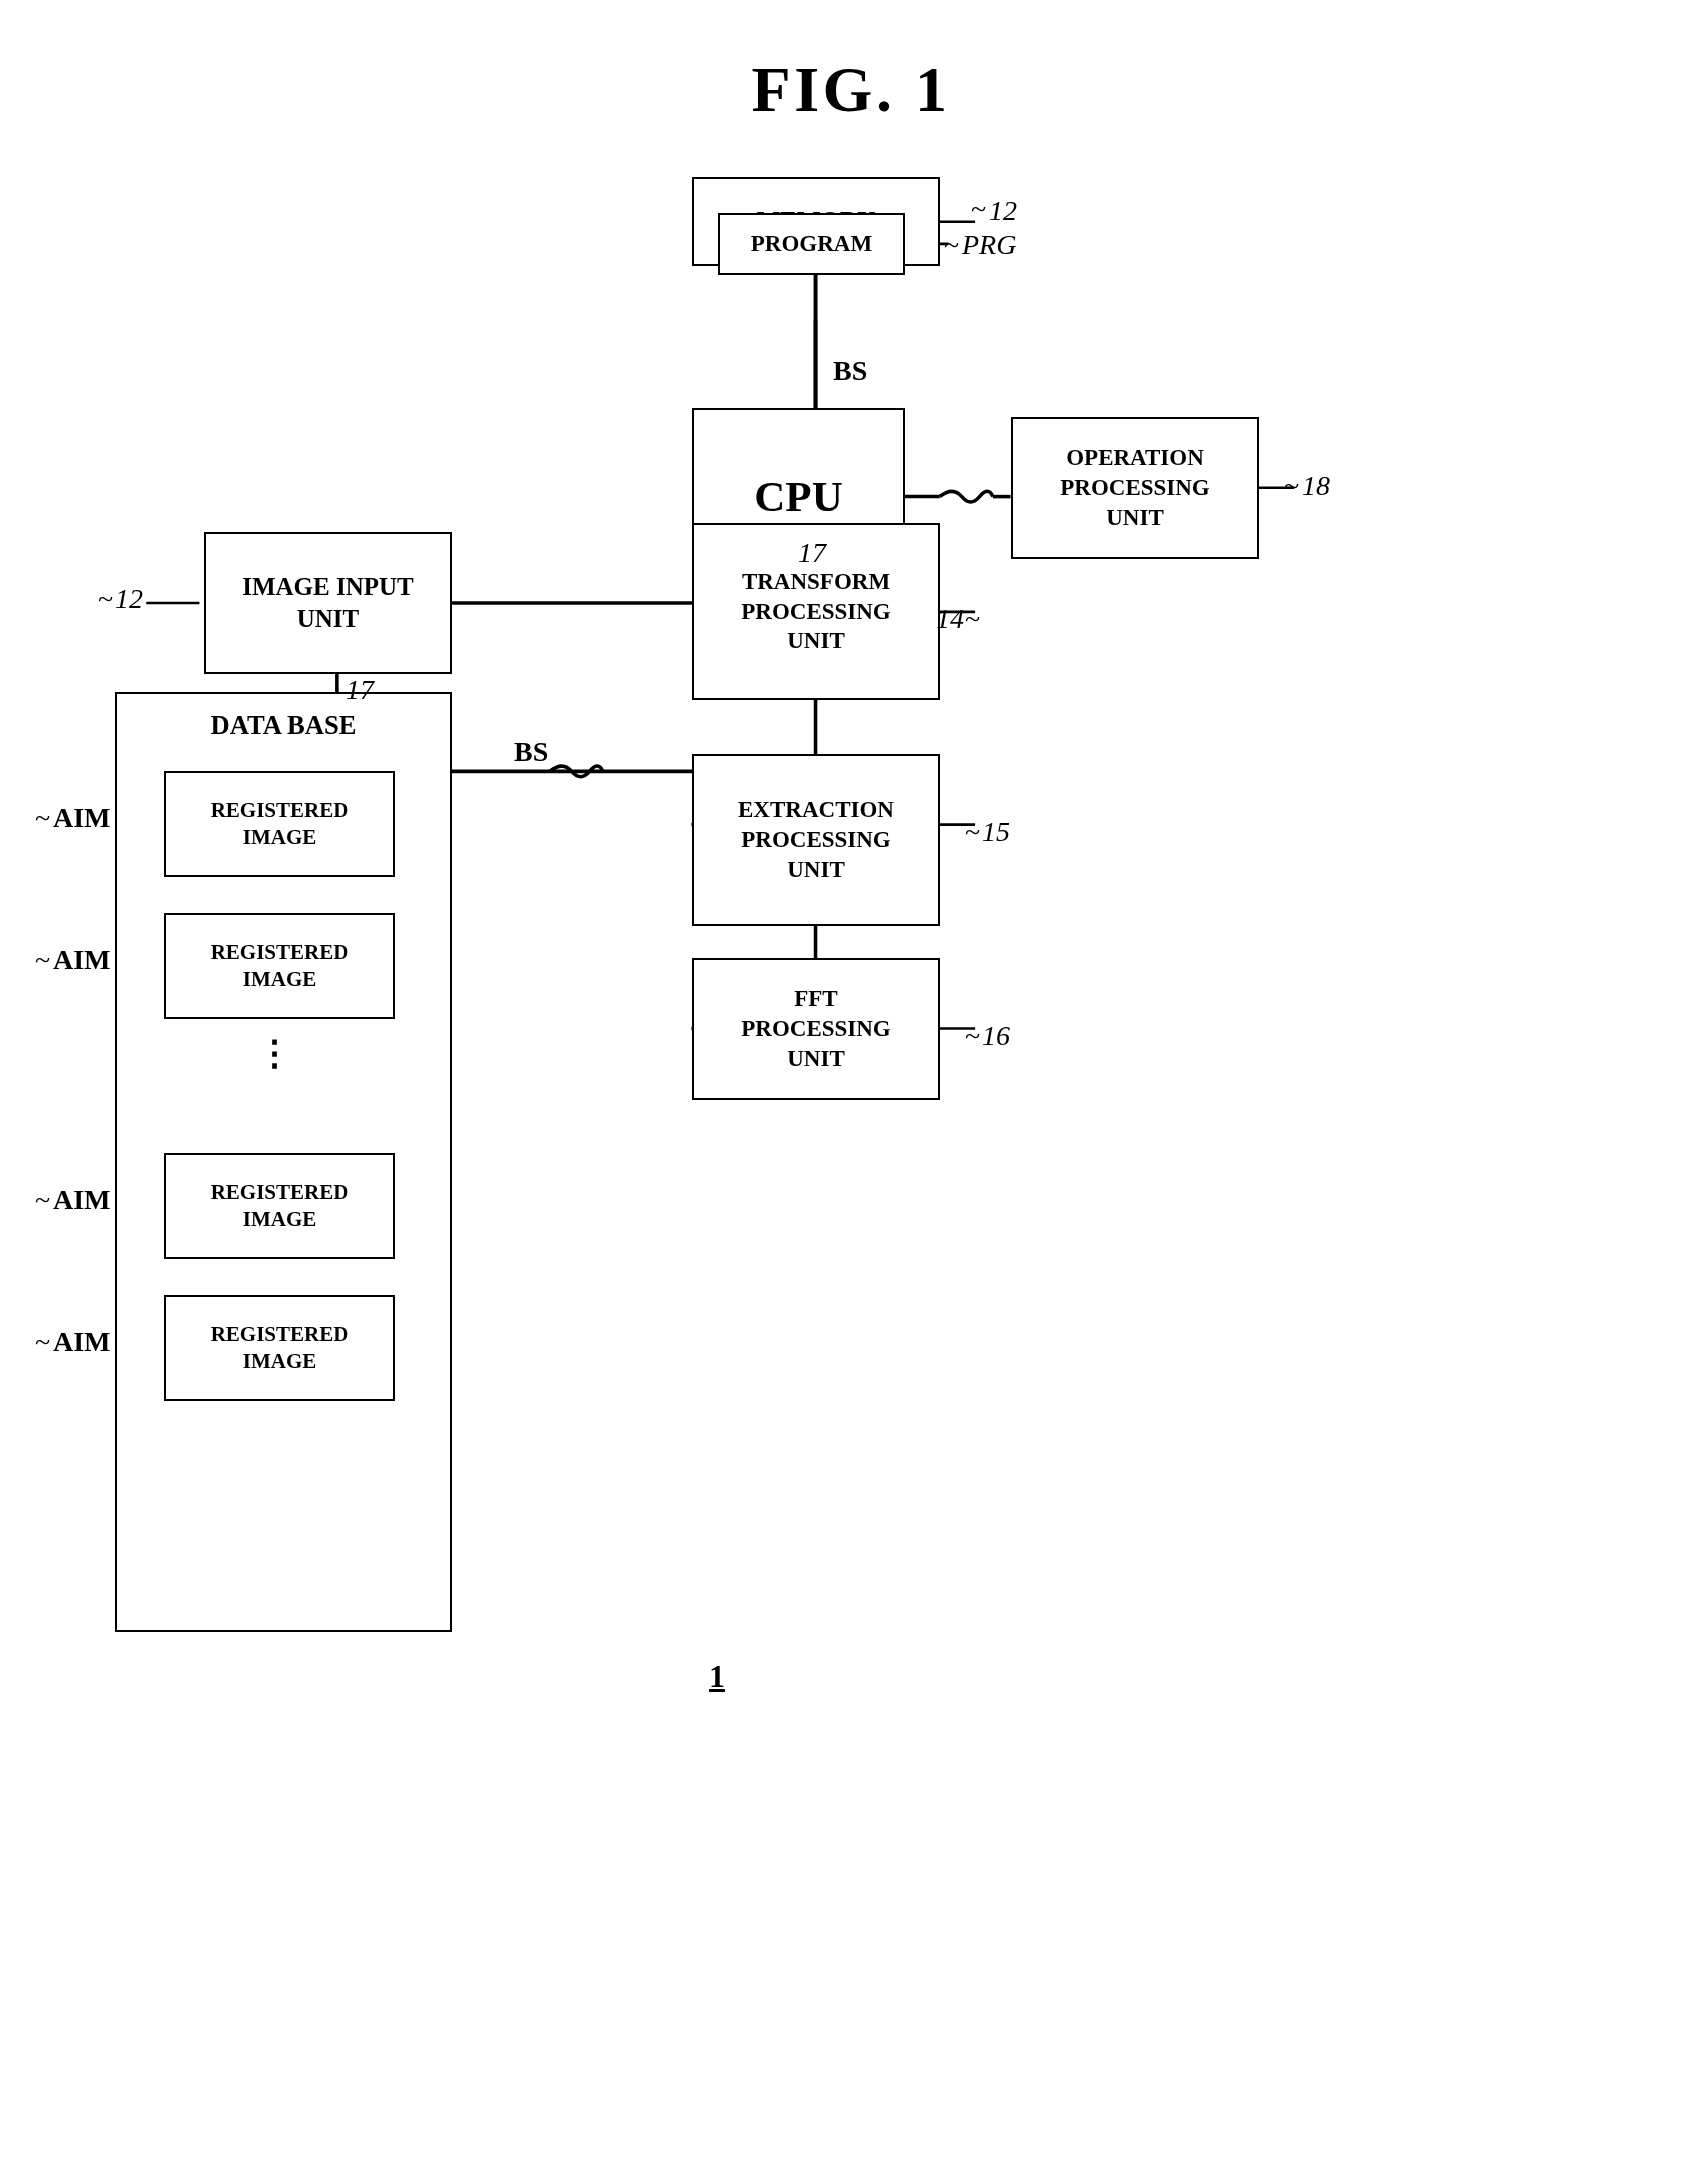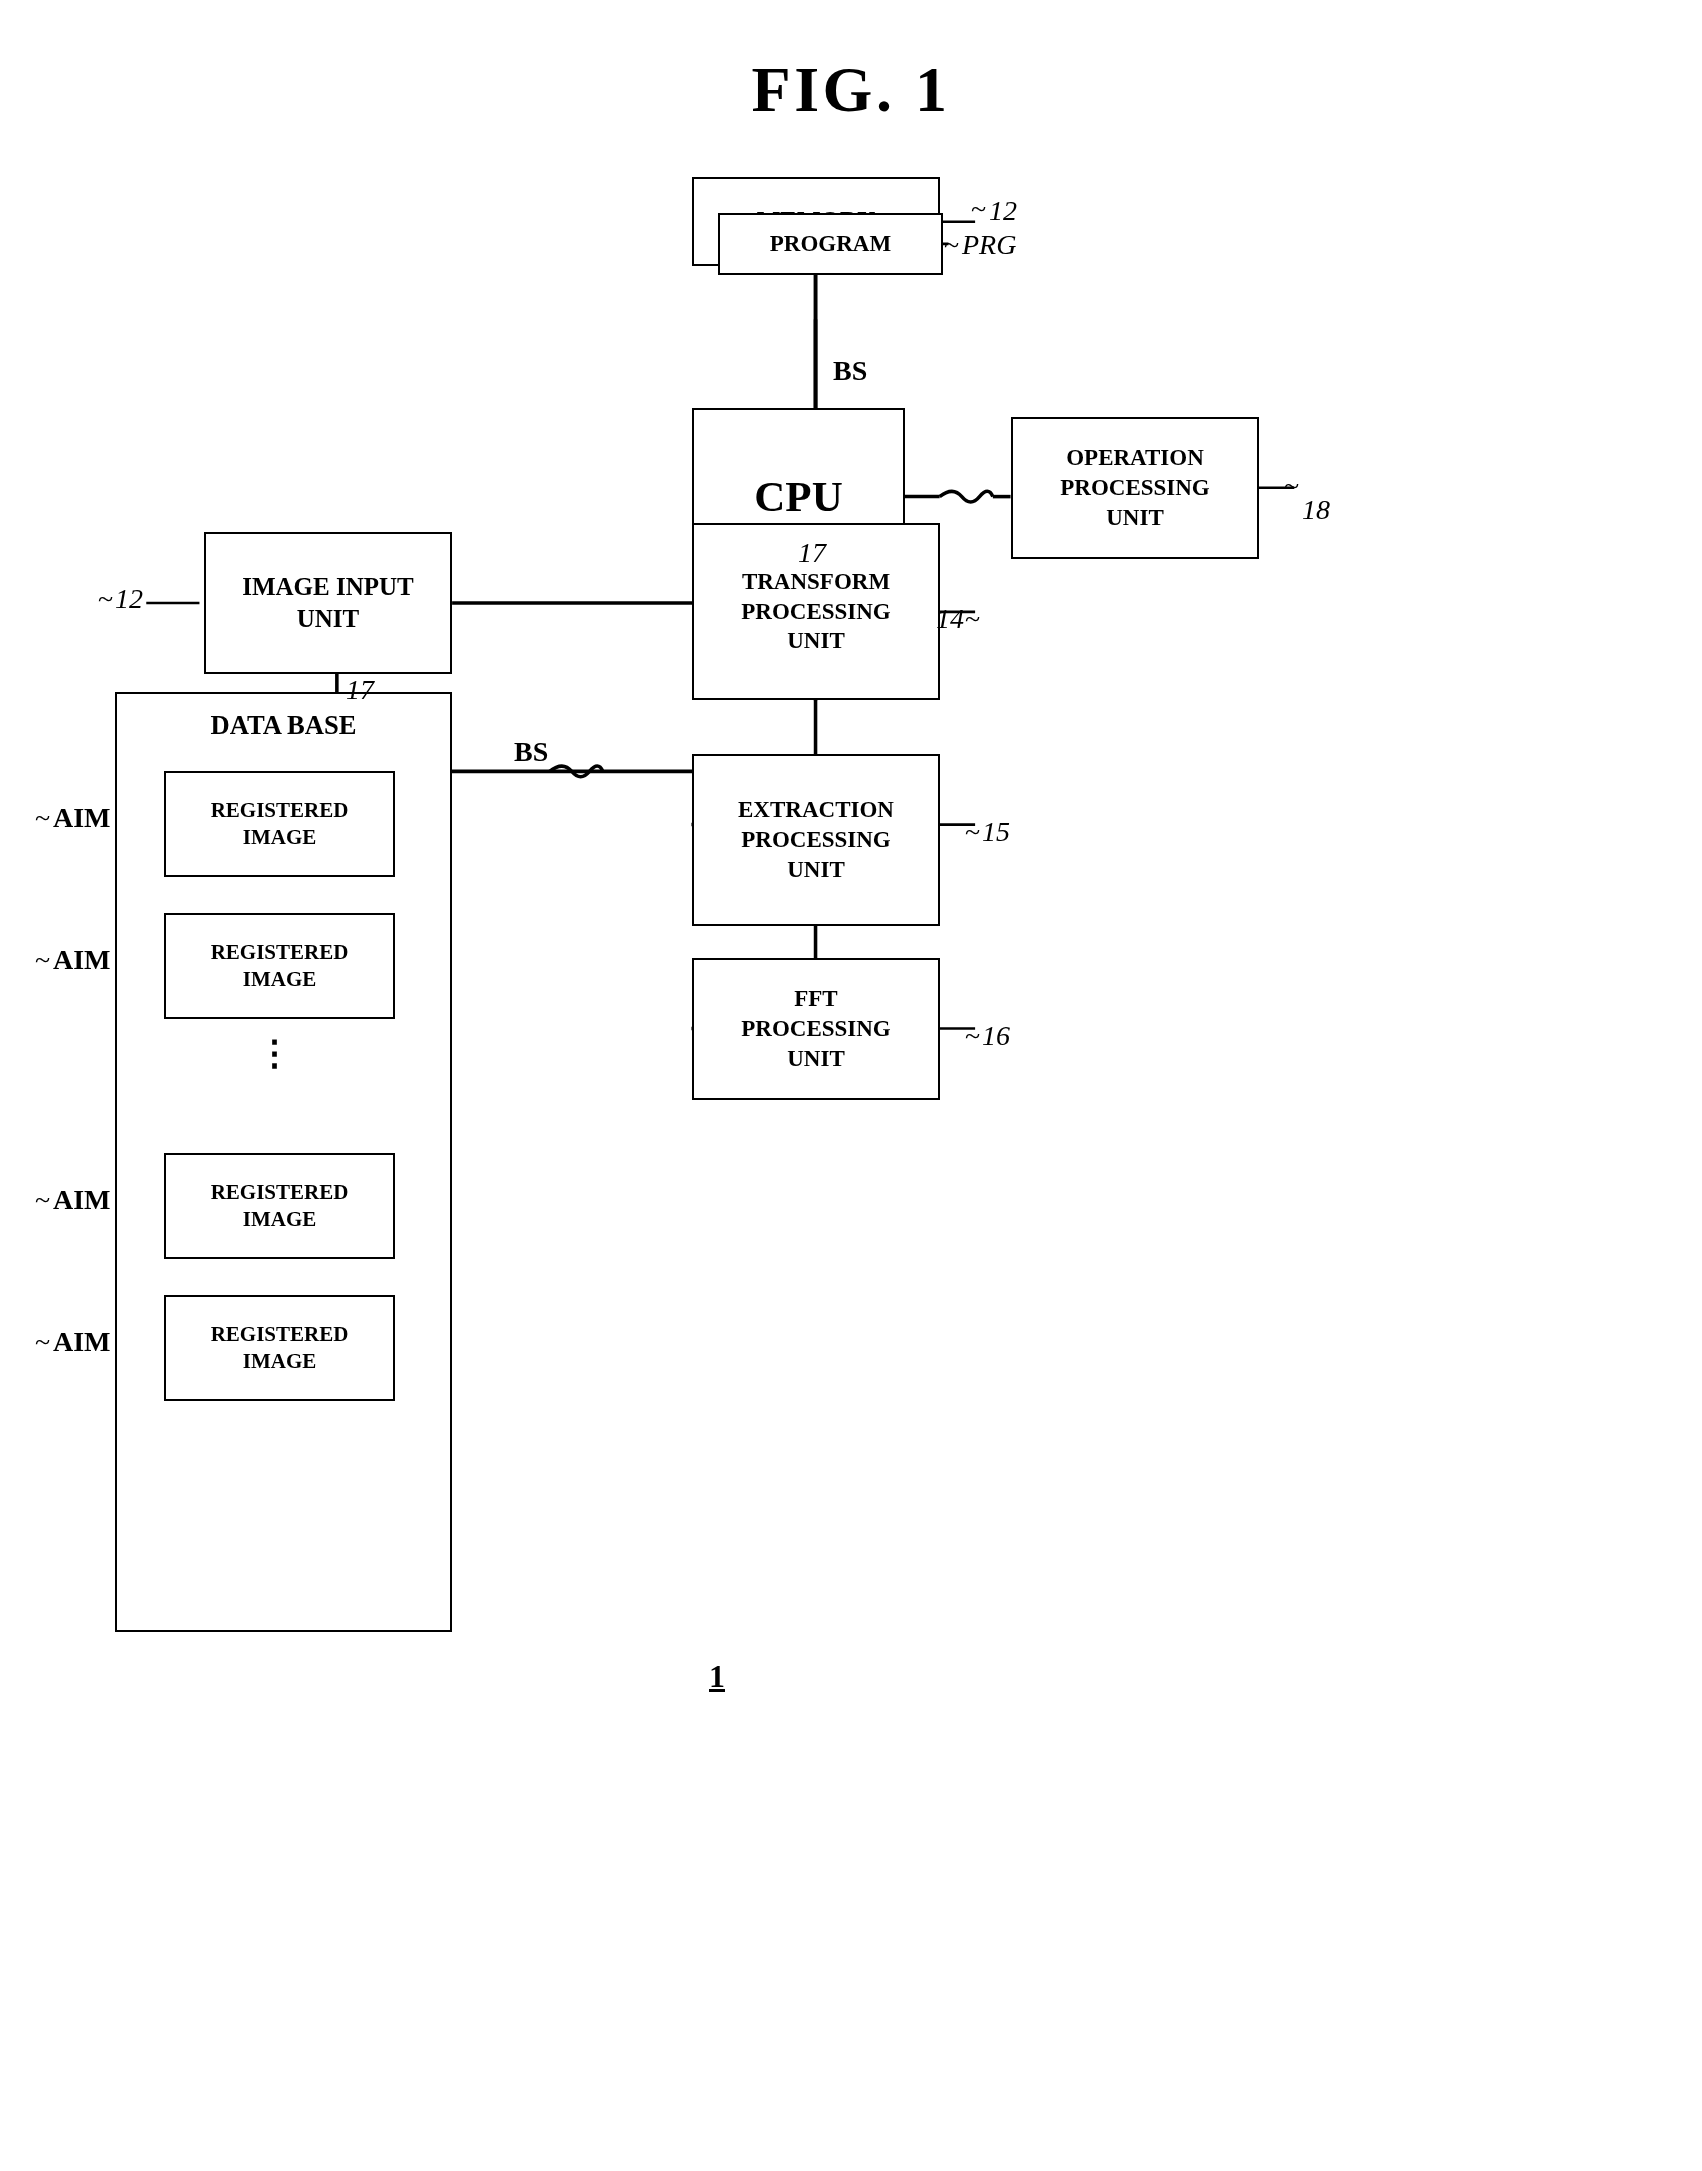--- a/index.html
+++ b/index.html
@@ -39,21 +39,21 @@
     
     .memory-box {
       width: 248px;
       height: 89px;
       top: 177px;
       left: 692px;
     }
 
     
     .program-box {
-      width: 225px;
+      width: 187px;
       height: 62px;
       top: 213px;
       left: 718px;
       font-size: 23px;
     }
 
     
     .cpu-box {
       width: 213px;
       height: 177px;
@@ -254,21 +254,21 @@
 
 <span class="ref-num" style="top:195px; left:989px;">12</span>
 
 <span style="position:absolute; top:193px; left:971px; font-size:28px;">~</span>
 
 <span class="ref-num" style="top:229px; left:962px;">PRG</span>
 <span style="position:absolute; top:229px; left:944px; font-size:28px;">~</span>
 
 <span class="label" style="top:355px; left:833px;">BS</span>
 
-<span class="ref-num" style="top:470px; left:1302px;margin-top:24px;">18</span>
+<span class="ref-num" style="top:470px; left:1302px;">18</span>
 <span style="position:absolute; top:470px; left:1284px; font-size:28px;">~</span>
 
 <span class="ref-num" style="top:583px; left:115px;">12</span>
 <span style="position:absolute; top:583px; left:98px; font-size:28px;">~</span>
 
 <span class="label" style="top:736px; left:514px;">BS</span>
 
 <span class="ref-num" style="top:501px; left:798px;margin-top:36px;">17</span>
 
 <span class="ref-num" style="top:674px; left:346px;">17</span>

